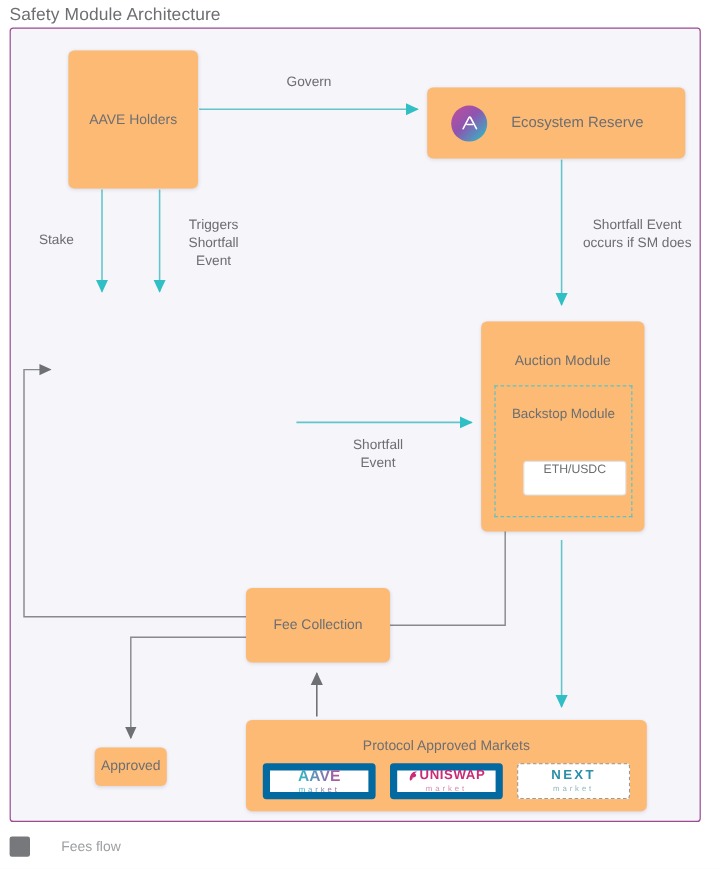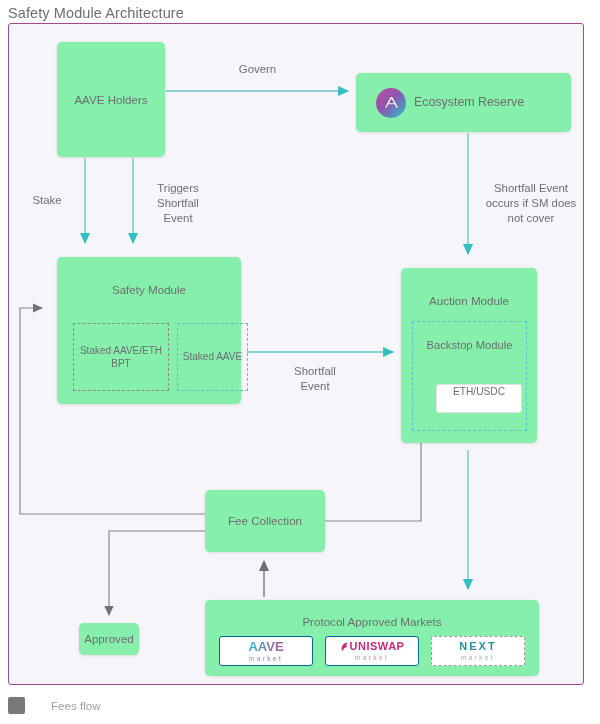--- a/index.html
+++ b/index.html
@@ -22,31 +22,31 @@
   .panel{
     position:absolute;left:8px;top:23px;width:576px;height:662px;
     background:#f6f5f9;
     border:1.6px solid #9b4a93;
     border-radius:3px;
     box-sizing:border-box;
   }
 
   
   .card{
-    position:absolute;background:#86efac;border-radius:5px;
+    position:absolute;background:#fdba74;border-radius:5px;
     box-shadow:0 1px 3px rgba(80,70,110,.13), 0 0 0 .5px rgba(120,110,140,.05);
     box-sizing:border-box;
     display:flex;align-items:center;justify-content:center;
     font-size:11.6px;color:#6d6e71;text-align:center;
     line-height:1.3;
   }
 
   #aave-holders{left:57px;top:42px;width:108px;height:115px;}
   #ecosystem-reserve{left:356px;top:73px;width:215px;height:59px;justify-content:flex-start;}
-  .eco-inner{display:flex;align-items:center;gap:8px;padding-left:20px;}
+  .eco-inner{display:flex;align-items:center;gap:20px;padding-left:20px;}
   #safety-module{left:57px;top:257px;width:184px;height:147px;display:block;}
   #auction-module{left:401px;top:268px;width:136px;height:175px;display:block;}
   #fee-collection{left:205px;top:490px;width:120px;height:62px;}
   #oracles{left:79px;top:623px;width:60px;height:32px;}
   #markets{left:205px;top:600px;width:334px;height:76px;display:block;}
 
   .card-title{
     width:100%;text-align:center;font-size:11.6px;color:#6d6e71;
     margin-top:25px;
   }
@@ -72,21 +72,21 @@
     display:flex;align-items:flex-start;justify-content:center;
     font-size:10.2px;color:#6d6e71;box-sizing:border-box;
   }
 
   
   .chips{position:absolute;left:14px;top:36px;width:306px;display:flex;gap:12px;}
   .chip{
     width:94px;height:30px;box-sizing:border-box;border-radius:3px;background:#fff;
     display:flex;flex-direction:column;align-items:center;justify-content:center;
   }
-  .chip-solid{border:1px solid #0369a1;}
+  .chip-solid{border:6px solid #0369a1;}
   .chip-dashed{border:1.2px dashed #9a9a9e;}
   .chip-name{font-size:11px;font-weight:bold;letter-spacing:.5px;line-height:1;}
   .chip-sub{font-size:6.5px;letter-spacing:2.4px;line-height:1;margin-top:2.5px;}
   .aave-name{background:linear-gradient(90deg,#2ebac6,#b6509e);-webkit-background-clip:text;background-clip:text;color:transparent;font-size:13px;letter-spacing:0;}
   .aave-sub{background:linear-gradient(90deg,#2ebac6,#b6509e);-webkit-background-clip:text;background-clip:text;color:transparent;}
   .uni-name{color:#ca2a78;display:flex;align-items:flex-end;gap:1px;}
   .uni-sub{color:#d98bb4;}
   .next-name{color:#2b8fa8;letter-spacing:2px;}
   .next-sub{color:#8fb8bd;}
 
@@ -154,21 +154,20 @@
   <div class="lbl" id="lbl-govern">Govern</div>
   <div class="lbl" id="lbl-stake">Stake</div>
   <div class="lbl" id="lbl-triggers">
     <div>Triggers</div>
     <div>Shortfall</div>
     <div>Event</div>
   </div>
   <div class="lbl" id="lbl-shortfall-right">
     <div>Shortfall Event</div>
     <div>occurs if SM does</div>
-    <div>not cover</div>
   </div>
   <div class="lbl" id="lbl-shortfall-mid">
     <div>Shortfall</div>
     <div>Event</div>
   </div>
 
   <div class="card" id="aave-holders">
     <span>AAVE Holders</span>
   </div>
 
@@ -177,29 +176,20 @@
       <span class="aave-logo">
         <svg width="19" height="19" viewBox="0 0 24 24" aria-hidden="true">
           <path d="M5 18 L11.3 6.2 a0.8 0.8 0 0 1 1.4 0 L19 18" fill="none" stroke="#ffffff" stroke-width="1.7" stroke-linecap="round"></path>
           <path d="M8.9 13.6 h6.2" fill="none" stroke="#ffffff" stroke-width="1.5" stroke-linecap="round"></path>
         </svg>
       </span>
       <span style="font-size:12.4px;">Ecosystem Reserve</span>
     </div>
   </div>
 
-  <div class="card" id="safety-module">
-    <div class="card-title">Safety Module</div>
-    <div class="dashed dash-gray" id="staked-bpt">
-      <span>Staked AAVE/ETH BPT</span>
-    </div>
-    <div class="dashed dash-teal" id="staked-aave">
-      <span>Staked AAVE</span>
-    </div>
-  </div>
 
   <div class="card" id="auction-module">
     <div class="card-title">Auction Module</div>
     <div class="dashed dash-teal" id="backstop">
       <div class="backstop-title">Backstop Module</div>
       <div id="eth-usdc">
         <span>ETH/USDC</span>
       </div>
     </div>
   </div>

